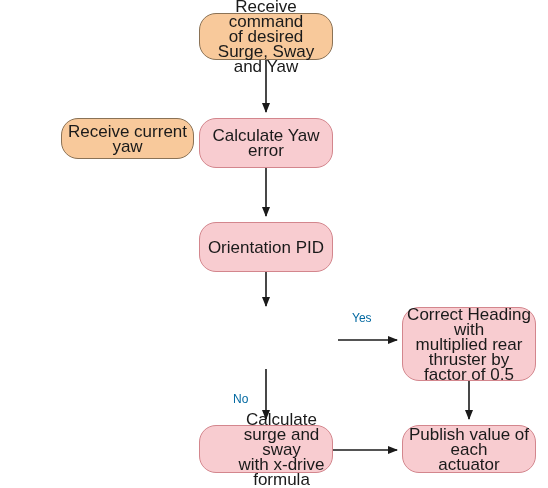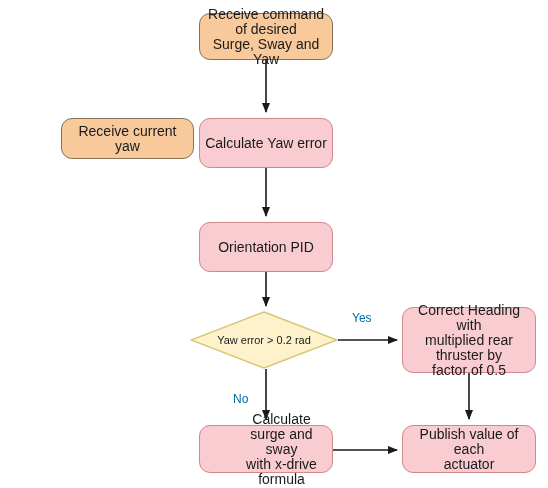--- a/index.html
+++ b/index.html
@@ -26,24 +26,24 @@
     height: 488px;
     pointer-events: none;
   }
   .node {
     position: absolute;
     box-sizing: border-box;
     display: flex;
     align-items: center;
     justify-content: center;
     text-align: center;
-    font-size: 14px;
+    font-size: 17px;
     line-height: 15px;
     color: #1a1a1a;
-    border-radius: 11px;
+    border-radius: 17px;
     padding: 2px 4px;
     white-space: pre-line;
   }
   .node-start {
     background: #f8c99b;
     border: 1.3px solid #8a7256;
   }
   .node-proc {
     background: #f8ccd0;
     border: 1.3px solid #d3868d;
@@ -114,28 +114,22 @@
   </div>
 
   <div class="node node-proc" style="left:199px; top:118px; width:134px; height:50px;">
     <span>Calculate Yaw error</span>
   </div>
 
   <div class="node node-proc" style="left:199px; top:222px; width:134px; height:50px;">
     <span>Orientation PID</span>
   </div>
 
-  <div class="decision" style="left:190px; top:311px; width:148px; height:58px;">
-    <svg width="148" height="58" viewBox="0 0 148 58" xmlns="http://www.w3.org/2000/svg">
-      <polygon points="74,1 147,29 74,57 1,29" fill="#fdf2cc" stroke="#d6c571" stroke-width="1.4"></polygon>
-    </svg>
-    <span class="dtext">Yaw error &gt; 0.2 rad</span>
-  </div>
 
-  <div class="node node-proc" style="left:402px; top:307px; width:134px; height:66px;">
+  <div class="node node-proc" style="left:402px; top:307px; width:134px; height:74px;">
     <span>Correct Heading with
 multiplied rear thruster by
 factor of 0.5</span>
   </div>
 
   <div class="node node-proc" style="left:199px; top:425px; width:134px; height:48px;padding-left:35px;">
     <span>Calculate surge and sway
 with x-drive formula</span>
   </div>
 

